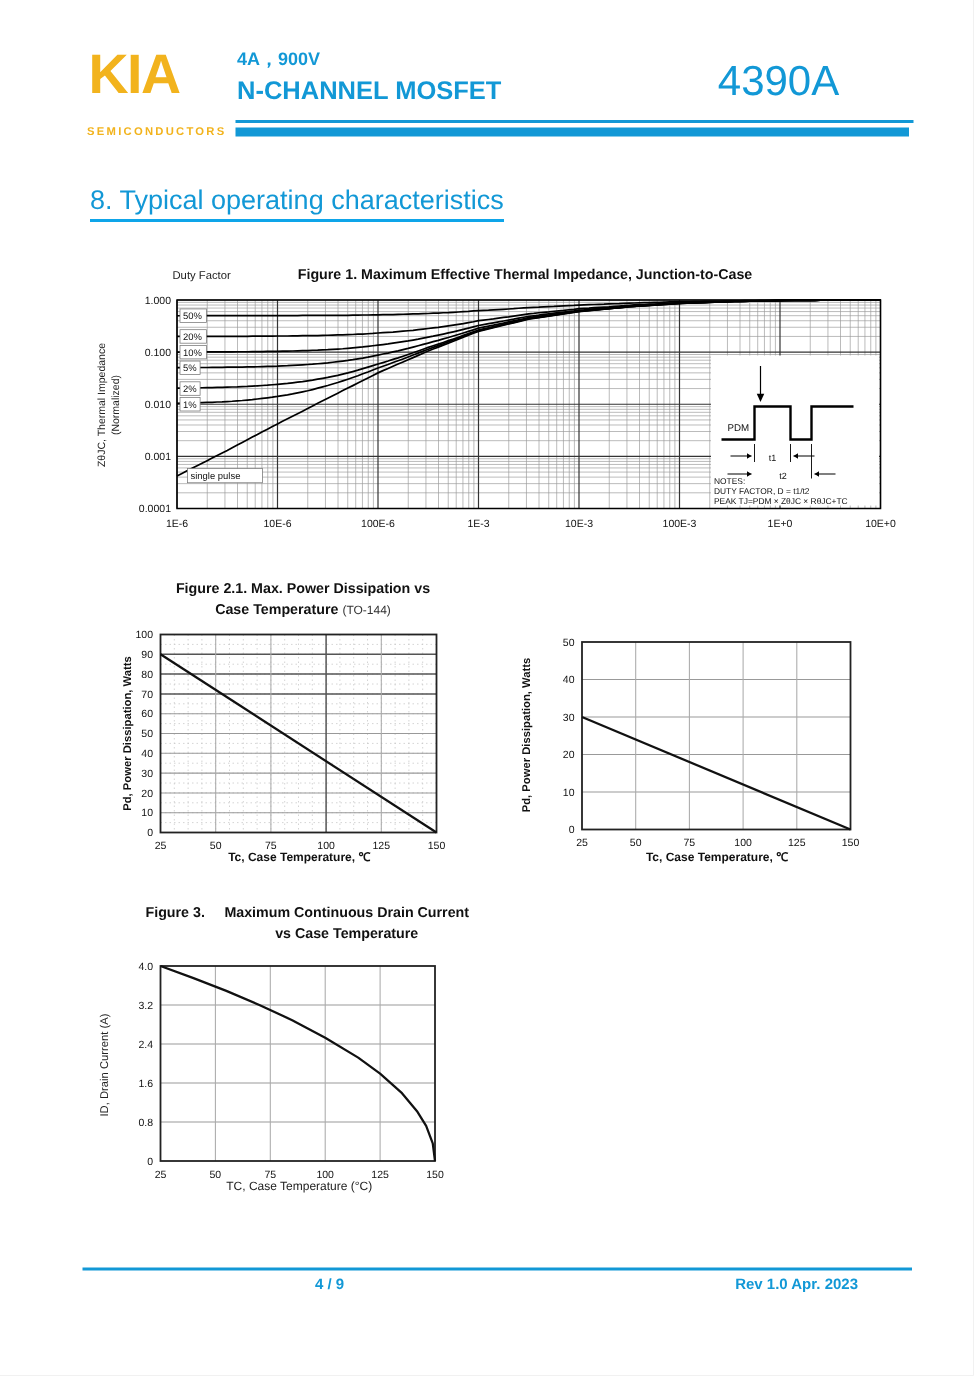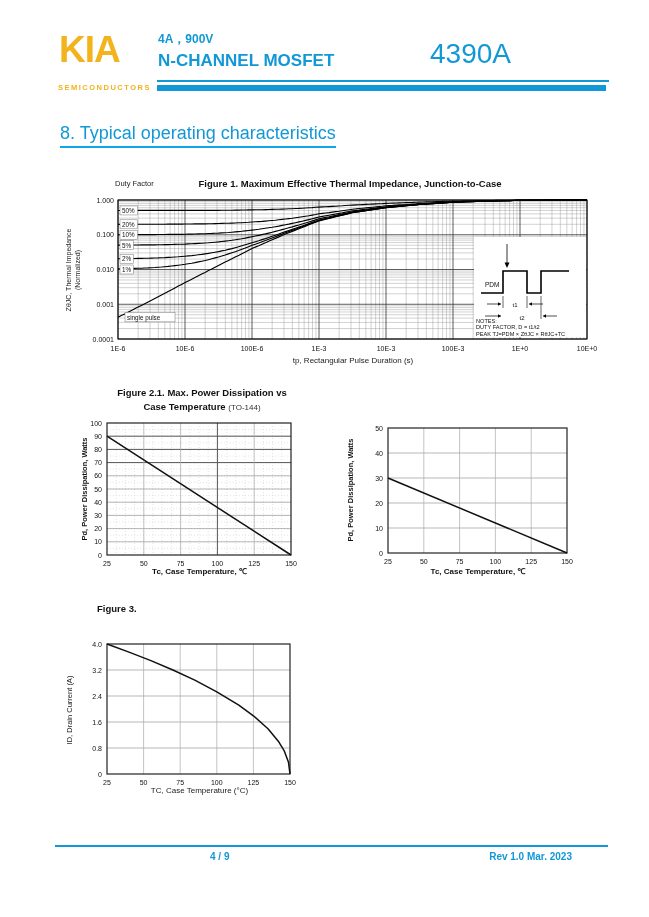--- a/index.html
+++ b/index.html
@@ -4,21 +4,21 @@
 <style>
   html,body{margin:0;padding:0;background:#e8e8e8;}
   .page{position:relative;width:649px;height:917px;background:#ffffff;margin:0 auto;
         font-family:"Liberation Sans",sans-serif;overflow:hidden;}
   .abs{position:absolute;}
   
   .logo{left:59px;top:31px;font-size:37px;font-weight:bold;color:#f2b31d;line-height:1;letter-spacing:-1px;}
   .logo-sub{left:58px;top:83px;font-size:7.5px;font-weight:bold;color:#f2b31d;letter-spacing:1.5px;}
   .prod1{left:158px;top:31px;font-size:12px;font-weight:bold;color:#1298d6;}
   .prod2{left:158px;top:51px;font-size:17px;font-weight:bold;color:#1298d6;}
-  .part{left:430px;top:40px;width:178px;text-align:left;font-size:28px;color:#1298d6;line-height:1;}
+  .part{left:430px;top:40px;width:178px;text-align:center;font-size:28px;color:#1298d6;line-height:1;}
   .hline-thin{left:157px;top:80px;width:452px;height:2px;background:#1298d6;}
   .hline-thick{left:157px;top:85px;width:449px;height:6px;background:#1298d6;}
   .sec-title{left:60px;top:123px;font-size:18px;color:#1298d6;border-bottom:2px solid #0ea5e9;padding-bottom:2px;}
   
   .figtitle{font-size:9.5px;font-weight:bold;color:#111;text-align:center;line-height:1.45;}
   .suffix{font-size:8px;font-weight:normal;color:#333;}
   .rot{transform:rotate(-90deg);transform-origin:center;text-align:center;}
   .f1-title{left:140px;top:177px;width:420px;}
   .f1-duty{left:115px;top:179px;font-size:7.5px;color:#222;}
   .f1-ylab{left:-2px;top:262px;width:150px;height:16px;font-size:7px;line-height:1.25;color:#222;}
@@ -218,21 +218,20 @@
       <text x="331" y="177" font-size="7" text-anchor="middle" fill="#111">10E-3</text>
       <text x="398" y="177" font-size="7" text-anchor="middle" fill="#111">100E-3</text>
       <text x="465" y="177" font-size="7" text-anchor="middle" fill="#111">1E+0</text>
       <text x="532" y="177" font-size="7" text-anchor="middle" fill="#111">10E+0</text>
       <text x="59" y="28.5" font-size="7" text-anchor="end" fill="#111">1.000</text>
       <text x="59" y="63.25" font-size="7" text-anchor="end" fill="#111">0.100</text>
       <text x="59" y="98" font-size="7" text-anchor="end" fill="#111">0.010</text>
       <text x="59" y="132.75" font-size="7" text-anchor="end" fill="#111">0.001</text>
       <text x="59" y="167.5" font-size="7" text-anchor="end" fill="#111">0.0001</text>
     </svg>
-  <div class="abs f1-xlab">tp, Rectangular Pulse Duration (s)</div>
 
   <div class="abs figtitle f21-title">
     <div>Figure 2.1. Max. Power Dissipation vs</div>
     <div>
       <span>Case Temperature</span>
       <span class="suffix">(TO-144)</span>
     </div>
   </div>
   <div class="abs rot f21-ylab">Pd, Power Dissipation, Watts</div>
   <svg id="fig21svg" class="abs" width="235" height="200">
@@ -331,20 +330,24 @@
       <text x="43" y="147.5" font-size="7" text-anchor="end" fill="#111">10</text>
       <text x="43" y="122.5" font-size="7" text-anchor="end" fill="#111">20</text>
       <text x="43" y="97.5" font-size="7" text-anchor="end" fill="#111">30</text>
       <text x="43" y="72.5" font-size="7" text-anchor="end" fill="#111">40</text>
       <text x="43" y="47.5" font-size="7" text-anchor="end" fill="#111">50</text>
     </svg>
   <div class="abs f22-xlab">Tc, Case Temperature, ℃</div>
 
   <div class="abs f3-title">
     <span>Figure 3.</span>
+    <span>
+      <div>Maximum Continuous Drain Current</div>
+      <div>vs Case Temperature</div>
+    </span>
   </div>
   <div class="abs rot f3-ylab">ID, Drain Current (A)</div>
   <svg id="fig3svg" class="abs" width="250" height="215">
       <line x1="49" y1="150" x2="232" y2="150" stroke="#999" stroke-width="0.7"></line>
       <line x1="49" y1="124" x2="232" y2="124" stroke="#999" stroke-width="0.7"></line>
       <line x1="49" y1="98" x2="232" y2="98" stroke="#999" stroke-width="0.7"></line>
       <line x1="49" y1="72" x2="232" y2="72" stroke="#999" stroke-width="0.7"></line>
       <line x1="85.6" y1="46" x2="85.6" y2="176" stroke="#aaa" stroke-width="0.7"></line>
       <line x1="122.2" y1="46" x2="122.2" y2="176" stroke="#aaa" stroke-width="0.7"></line>
       <line x1="158.8" y1="46" x2="158.8" y2="176" stroke="#aaa" stroke-width="0.7"></line>
@@ -361,14 +364,14 @@
       <text x="44" y="152.5" font-size="7" text-anchor="end" fill="#111">0.8</text>
       <text x="44" y="126.5" font-size="7" text-anchor="end" fill="#111">1.6</text>
       <text x="44" y="100.5" font-size="7" text-anchor="end" fill="#111">2.4</text>
       <text x="44" y="74.5" font-size="7" text-anchor="end" fill="#111">3.2</text>
       <text x="44" y="48.5" font-size="7" text-anchor="end" fill="#111">4.0</text>
     </svg>
   <div class="abs f3-xlab">TC, Case Temperature (°C)</div>
 
   <div class="abs fline"></div>
   <div class="abs fpage">4 / 9</div>
-  <div class="abs frev">Rev 1.0 Mar. 2023</div>
+  <div class="abs frev">Rev 1.0 Apr. 2023</div>
 </div>
 
 </body></html>

